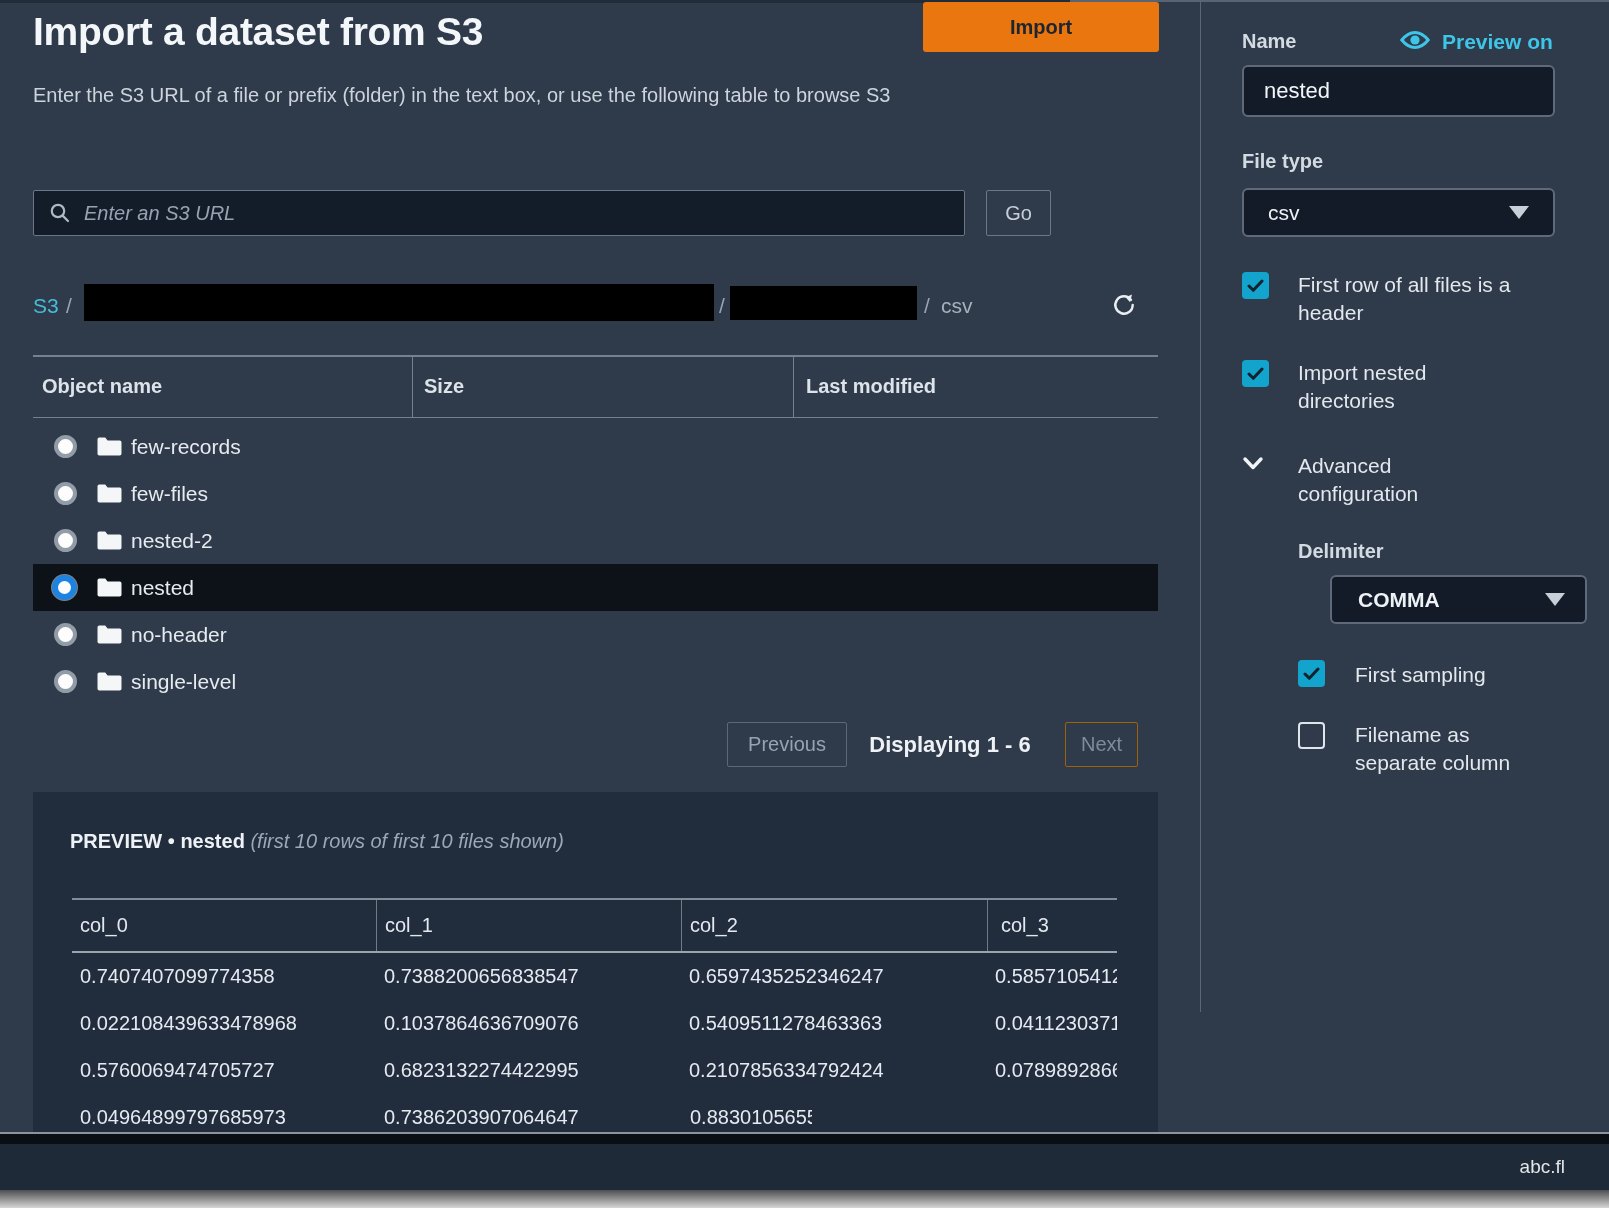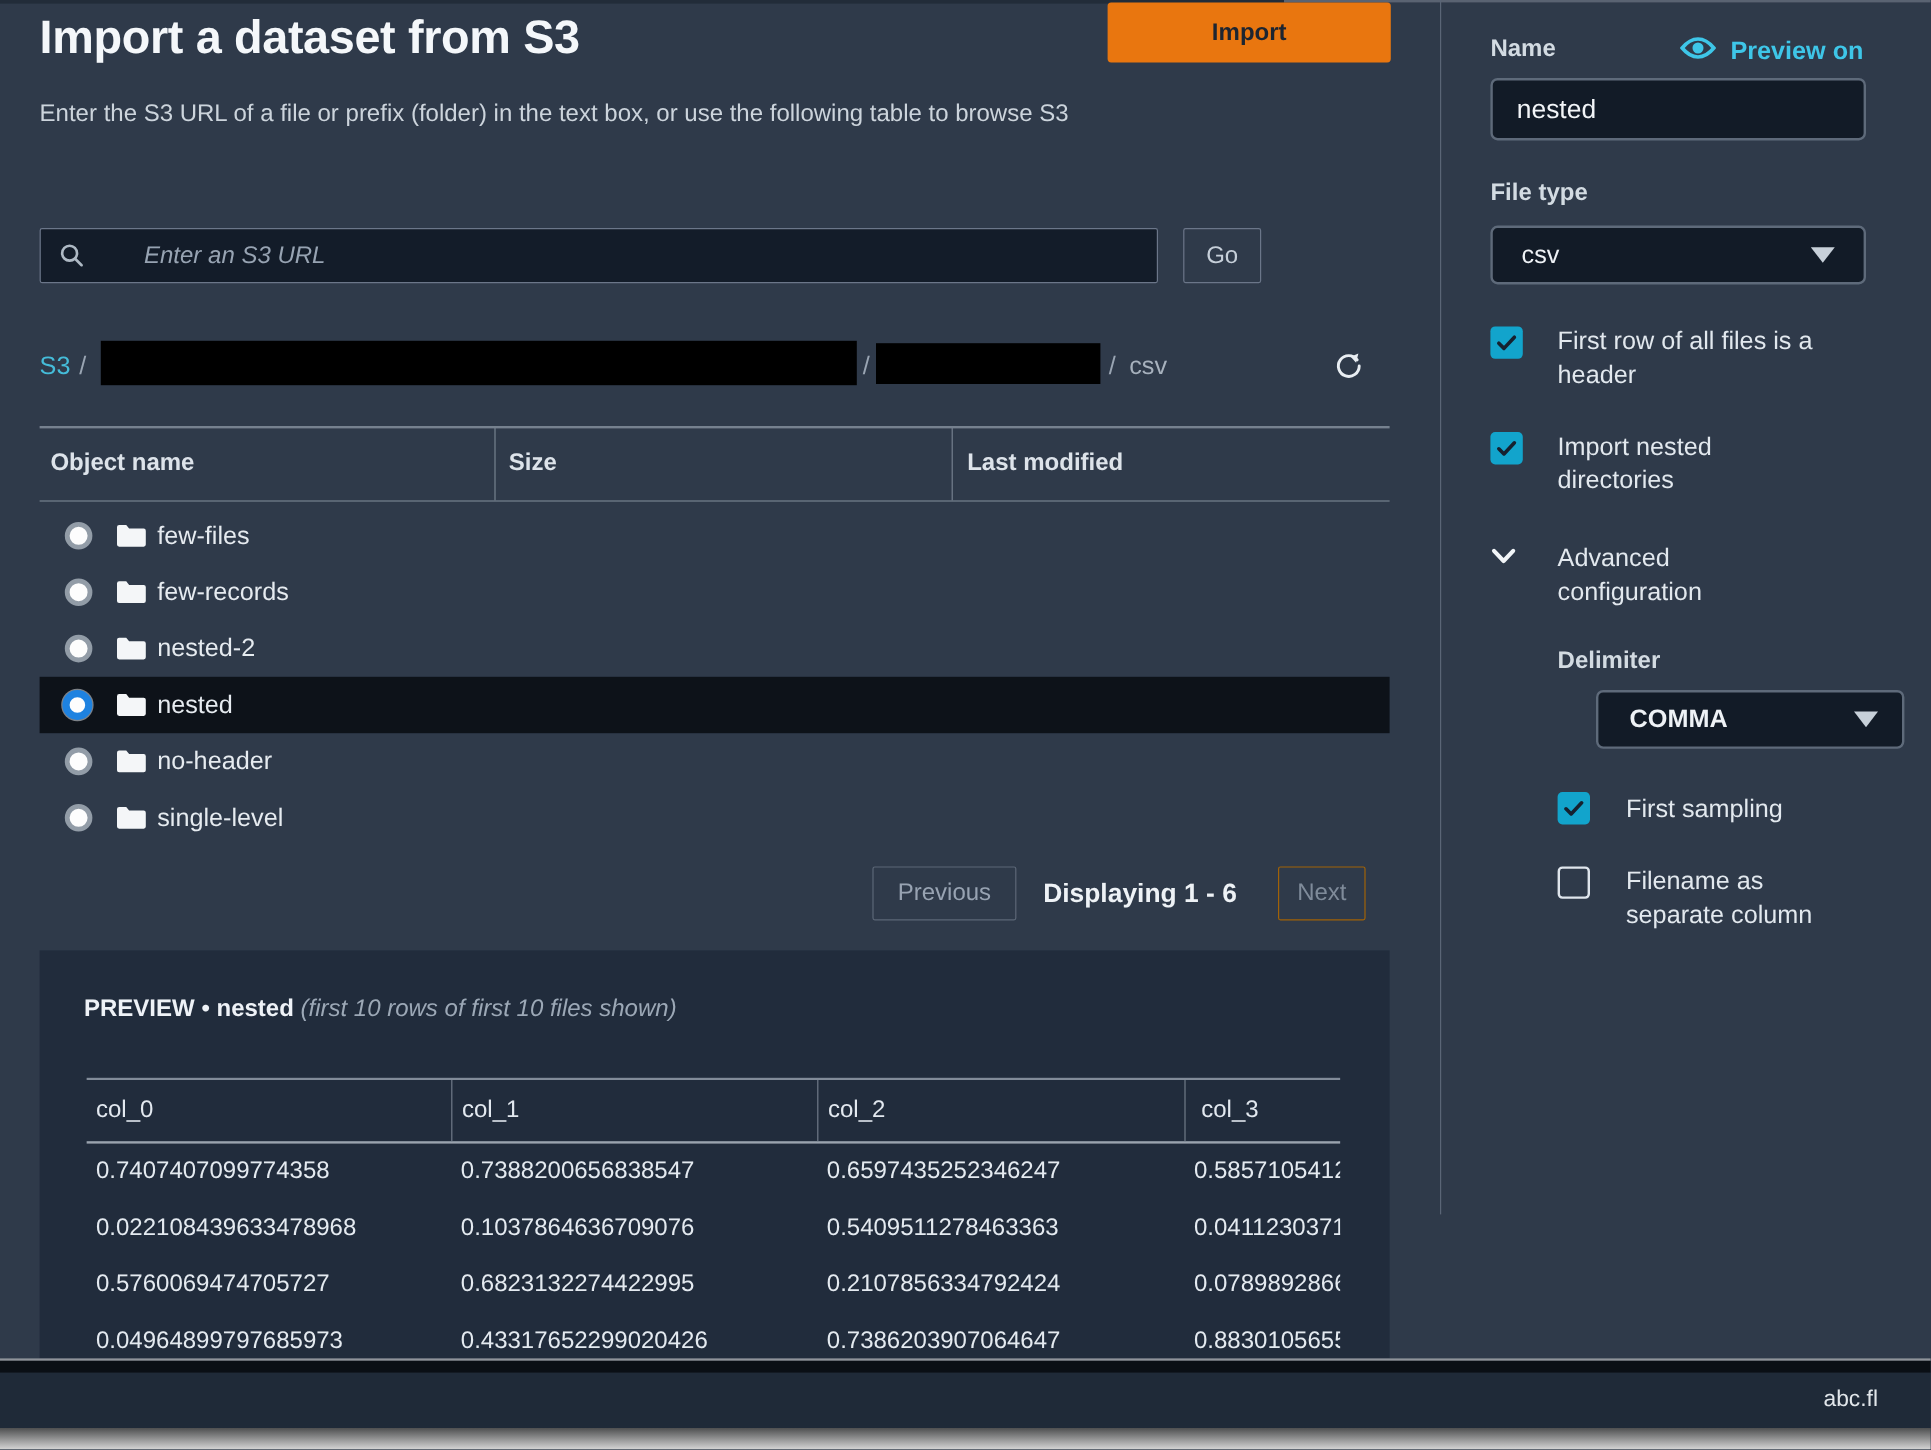--- a/index.html
+++ b/index.html
@@ -13,21 +13,21 @@
   .top-strip { left:0; top:0; width:1070px; height:3px; background:#222c39; }
 
   
   .page-title { left:33px; top:10px; font-size:39px; font-weight:700; color:#f4f7fa; letter-spacing:-0.3px; }
   .import-btn { left:923px; top:2px; width:236px; height:50px; background:#e9760f; border-radius:3px;
     color:#1d2531; font-size:20px; font-weight:700; display:flex; align-items:center; justify-content:center; }
   .subtitle { left:33px; top:84px; font-size:20px; color:#ccd4dc; }
 
   
   .s3-url-input { left:33px; top:190px; width:932px; height:46px; background:#131c29;
-    border:1px solid #6b7689; border-radius:2px; display:flex; align-items:center;gap:36px; }
+    border:1px solid #6b7689; border-radius:2px; display:flex; align-items:center; }
   .s3-url-input .icon { margin-left:14px; display:flex; }
   .s3-url-input .ph { margin-left:12px; font-size:20px; font-style:italic; color:#97a3b2; }
   .go-btn { left:986px; top:190px; width:65px; height:46px; border:1px solid #6b7689; border-radius:2px;
     color:#c6cfd9; font-size:20px; display:flex; align-items:center; justify-content:center; }
 
   
   .crumb { top:288px; font-size:21px; height:36px; display:flex; align-items:center; }
   .crumb-s3 { color:#45bcd9; }
   .crumb-sep { color:#9aa5b3; }
   .redact1 { left:84px; top:284px; width:630px; height:37px; background:#000; }
@@ -164,30 +164,30 @@
   <div class="abs btable-botline"></div>
 
   <div class="abs rows">
     <div class="brow">
       <span class="radio"></span>
       <span class="folder">
           <svg width="27" height="21" viewBox="0 0 27 21">
             <path d="M1.5 3.2 A1.8 1.8 0 0 1 3.3 1.4 H9.2 L11.6 4.4 H23.7 A1.8 1.8 0 0 1 25.5 6.2 V17.8 A1.8 1.8 0 0 1 23.7 19.6 H3.3 A1.8 1.8 0 0 1 1.5 17.8 Z" fill="#f4f6f8"></path>
           </svg>
         </span>
+      <span class="lbl">few-records</span>
+    </div>
+    <div class="brow">
+      <span class="radio"></span>
+      <span class="folder">
+          <svg width="27" height="21" viewBox="0 0 27 21">
+            <path d="M1.5 3.2 A1.8 1.8 0 0 1 3.3 1.4 H9.2 L11.6 4.4 H23.7 A1.8 1.8 0 0 1 25.5 6.2 V17.8 A1.8 1.8 0 0 1 23.7 19.6 H3.3 A1.8 1.8 0 0 1 1.5 17.8 Z" fill="#f4f6f8"></path>
+          </svg>
+        </span>
       <span class="lbl">few-files</span>
-    </div>
-    <div class="brow">
-      <span class="radio"></span>
-      <span class="folder">
-          <svg width="27" height="21" viewBox="0 0 27 21">
-            <path d="M1.5 3.2 A1.8 1.8 0 0 1 3.3 1.4 H9.2 L11.6 4.4 H23.7 A1.8 1.8 0 0 1 25.5 6.2 V17.8 A1.8 1.8 0 0 1 23.7 19.6 H3.3 A1.8 1.8 0 0 1 1.5 17.8 Z" fill="#f4f6f8"></path>
-          </svg>
-        </span>
-      <span class="lbl">few-records</span>
     </div>
     <div class="brow">
       <span class="radio"></span>
       <span class="folder">
           <svg width="27" height="21" viewBox="0 0 27 21">
             <path d="M1.5 3.2 A1.8 1.8 0 0 1 3.3 1.4 H9.2 L11.6 4.4 H23.7 A1.8 1.8 0 0 1 25.5 6.2 V17.8 A1.8 1.8 0 0 1 23.7 19.6 H3.3 A1.8 1.8 0 0 1 1.5 17.8 Z" fill="#f4f6f8"></path>
           </svg>
         </span>
       <span class="lbl">nested-2</span>
     </div>
@@ -250,21 +250,20 @@
         <div class="ptd c3">0.0411230371</div>
       </div>
       <div class="prow">
         <div class="ptd c0">0.5760069474705727</div>
         <div class="ptd c1">0.6823132274422995</div>
         <div class="ptd c2">0.2107856334792424</div>
         <div class="ptd c3">0.0789892866</div>
       </div>
       <div class="prow">
         <div class="ptd c0">0.04964899797685973</div>
-        <div class="ptd c1">0.43317652299020426</div>
         <div class="ptd c2">0.7386203907064647</div>
         <div class="ptd c3">0.8830105655</div>
       </div>
     </div>
   </div>
 
   <div class="abs divider"></div>
 
   <div class="abs sb-label name-label">Name</div>
   <div class="abs preview-toggle">

